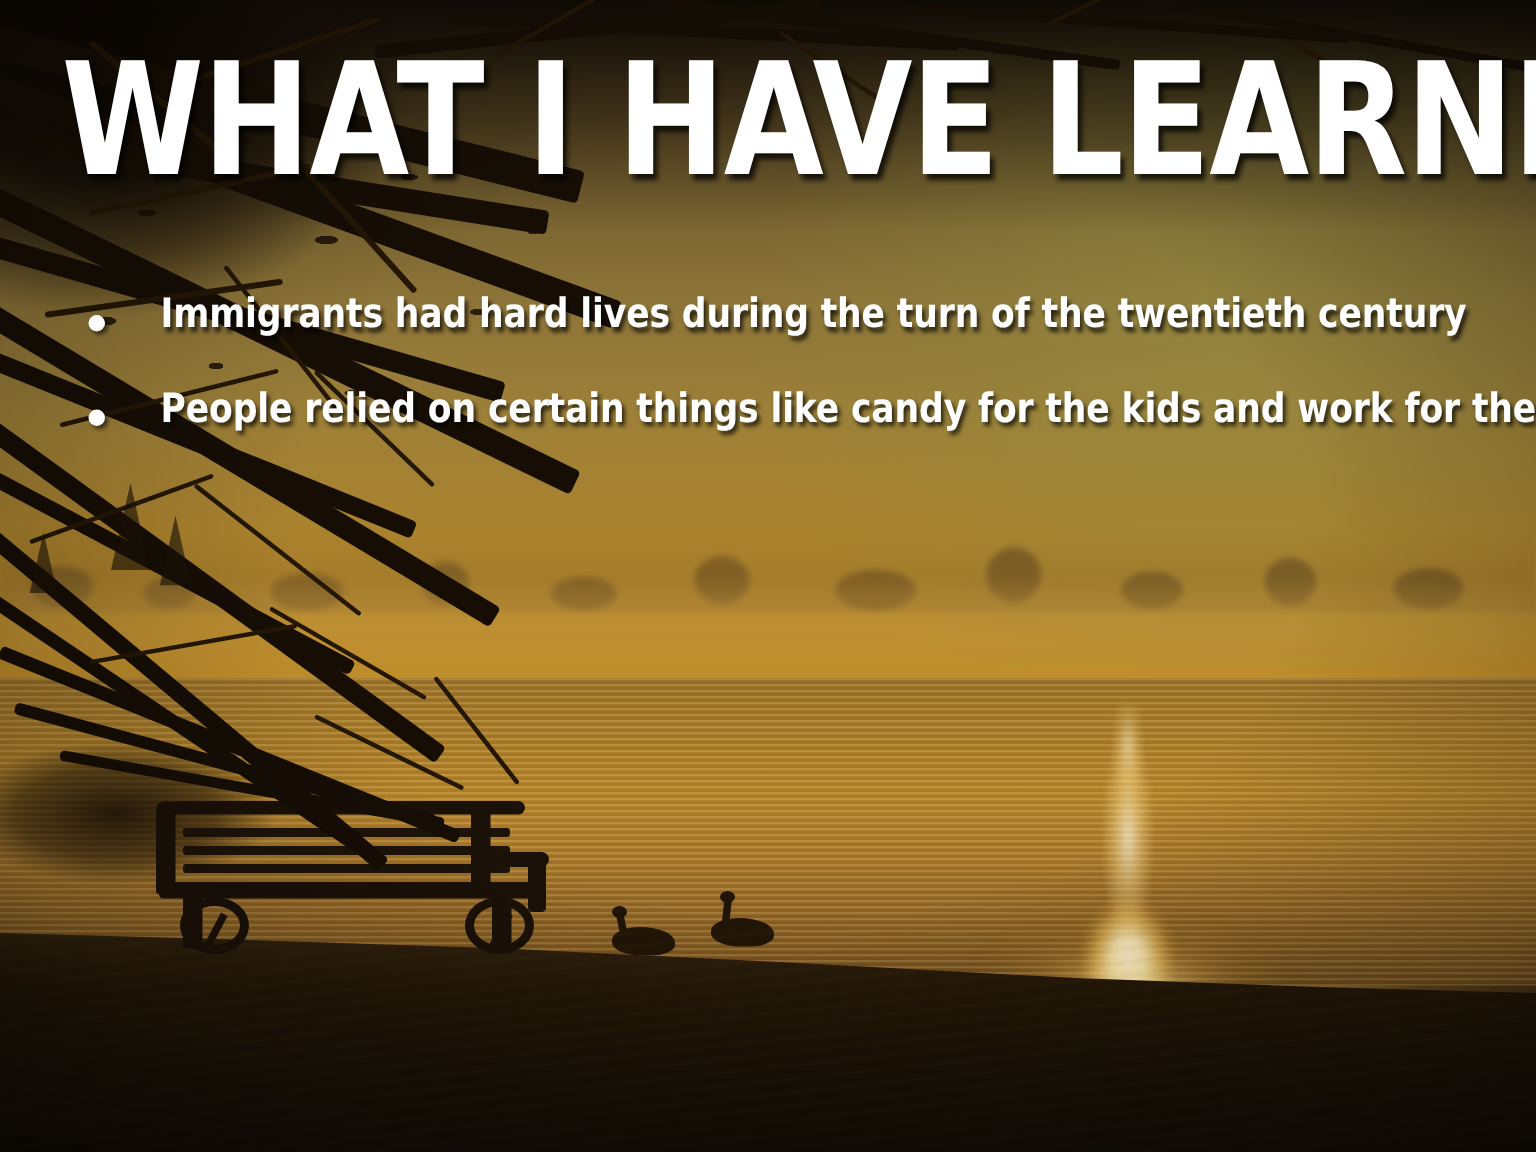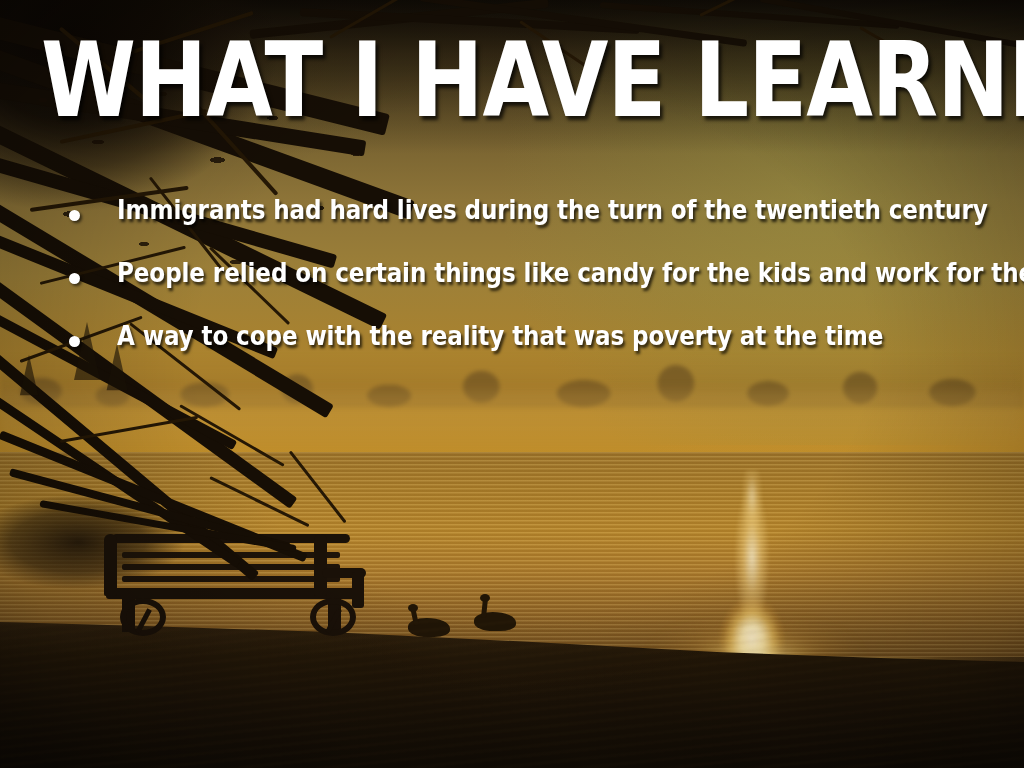--- a/index.html
+++ b/index.html
@@ -389,21 +389,21 @@
     line-height: 1.0;
     letter-spacing: -1px;
     transform: scaleX(0.92);
     transform-origin: 50% 0;
     text-shadow: 3px 4px 4px rgba(0,0,0,0.75);
     white-space: nowrap;
   }
 
   .bullets {
     position: absolute;
-    left: 62px;
+    left: 52px;
     top: 196px;
     width: 950px;
   }
 
   .bullet-row {
     position: relative;
     display: flex;
     align-items: flex-start;
     height: 63px;
   }
@@ -548,23 +548,19 @@
       <div class="bullet-row">
         <span class="bullet-dot"></span>
         <span class="bullet-text">Immigrants had hard lives during the turn of the twentieth century</span>
       </div>
 
       <div class="bullet-row">
         <span class="bullet-dot"></span>
         <span class="bullet-text">People relied on certain things like candy for the kids and work for the adults as</span>
       </div>
 
-      <div class="bullet-row">
-        <span class="bullet-dot"></span>
-        <span class="bullet-text">A way to cope with the reality that was poverty at the time</span>
-      </div>
 
 
 
     </div>
   </div>
 
 </div>
 
 </body></html>

